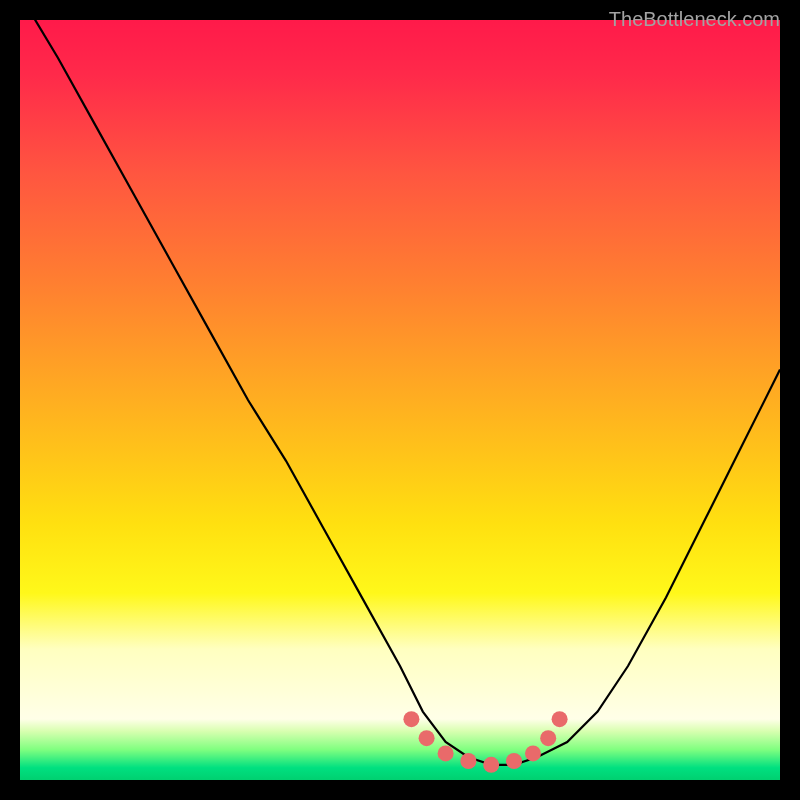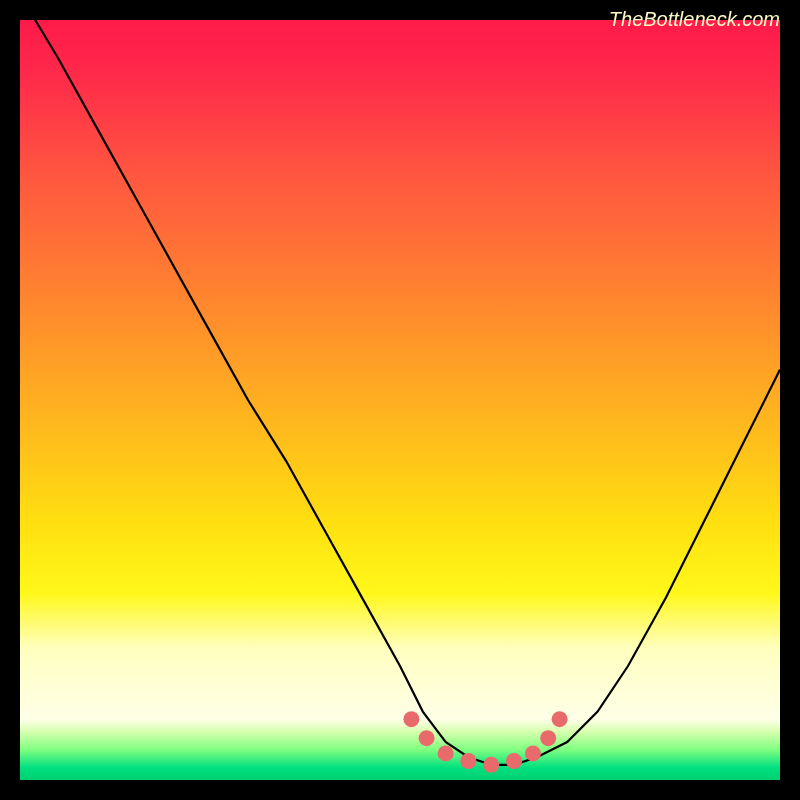--- a/index.html
+++ b/index.html
@@ -1,17 +1,17 @@
 <!DOCTYPE html>
 <html><head>
 <meta charset="utf-8">
 <style>
   * { margin: 0; padding: 0; box-sizing: border-box; }
   body { width: 800px; height: 800px; background: #000; position: relative; font-family: Arial, sans-serif; }
-  .watermark { position: absolute; top: 8px; right: 20px; color: #fef9c3; font-size: 20px; font-weight: 500; z-index: 10; font-style: italic; }
+  .watermark { position: absolute; top: 8px; right: 20px; color: #a3a3a3; font-size: 20px; font-weight: 500; z-index: 10; }
   .plot-area { position: absolute; left: 20px; top: 20px; width: 760px; height: 760px; overflow: hidden; }
   .gradient-bg { position: absolute; left: 0; top: 0; width: 100%; height: 100%; }
   .gradient-main { position: absolute; left: 0; top: 0; width: 100%; height: 92%; background: linear-gradient(to bottom, #ff1a4a 0%, #ff2a4a 8%, #ff5640 22%, #ff8030 38%, #ffb020 55%, #ffe010 72%, #fff81a 82%, #ffffc0 90%, #ffffe8 100%); }
   .gradient-bottom { position: absolute; left: 0; bottom: 0; width: 100%; height: 8%; background: linear-gradient(to bottom, #ffffe8 0%, #d8ffb0 20%, #80ff80 50%, #00e080 80%, #00d070 100%); }
   svg.curve { position: absolute; left: 0; top: 0; width: 100%; height: 100%; }
 </style>
 </head>
 <body>
 
 <div class="watermark">TheBottleneck.com</div>

